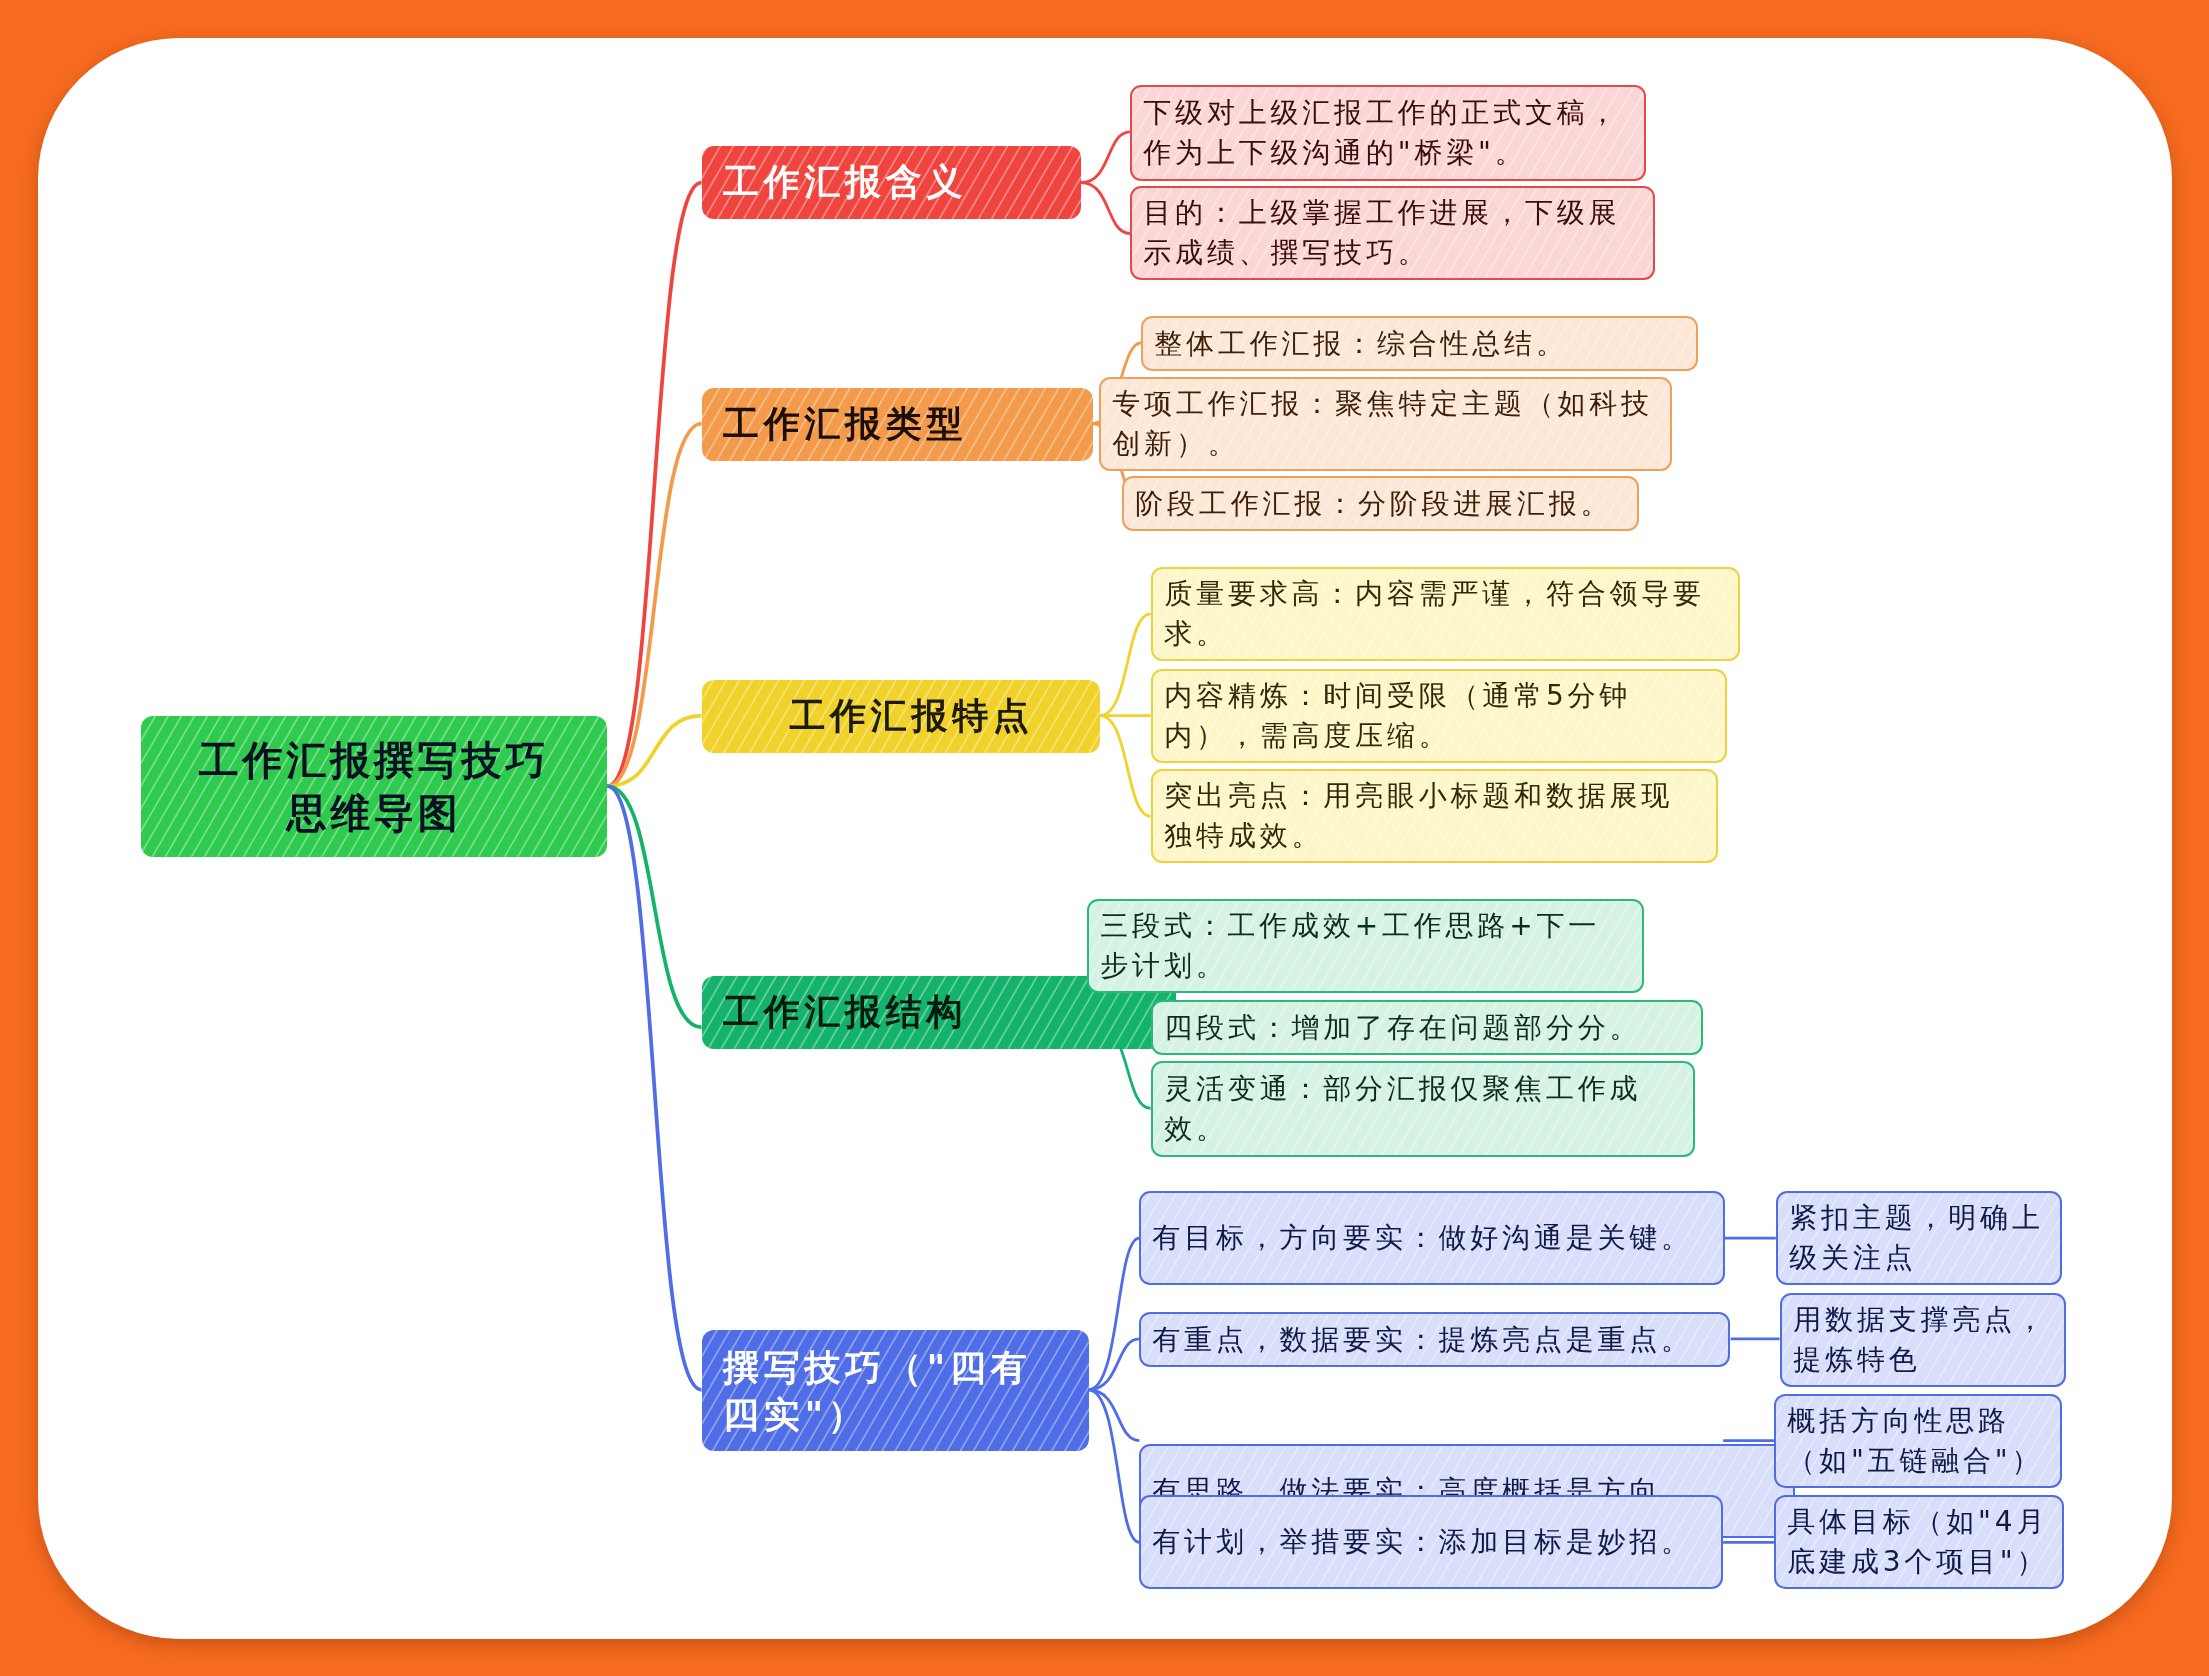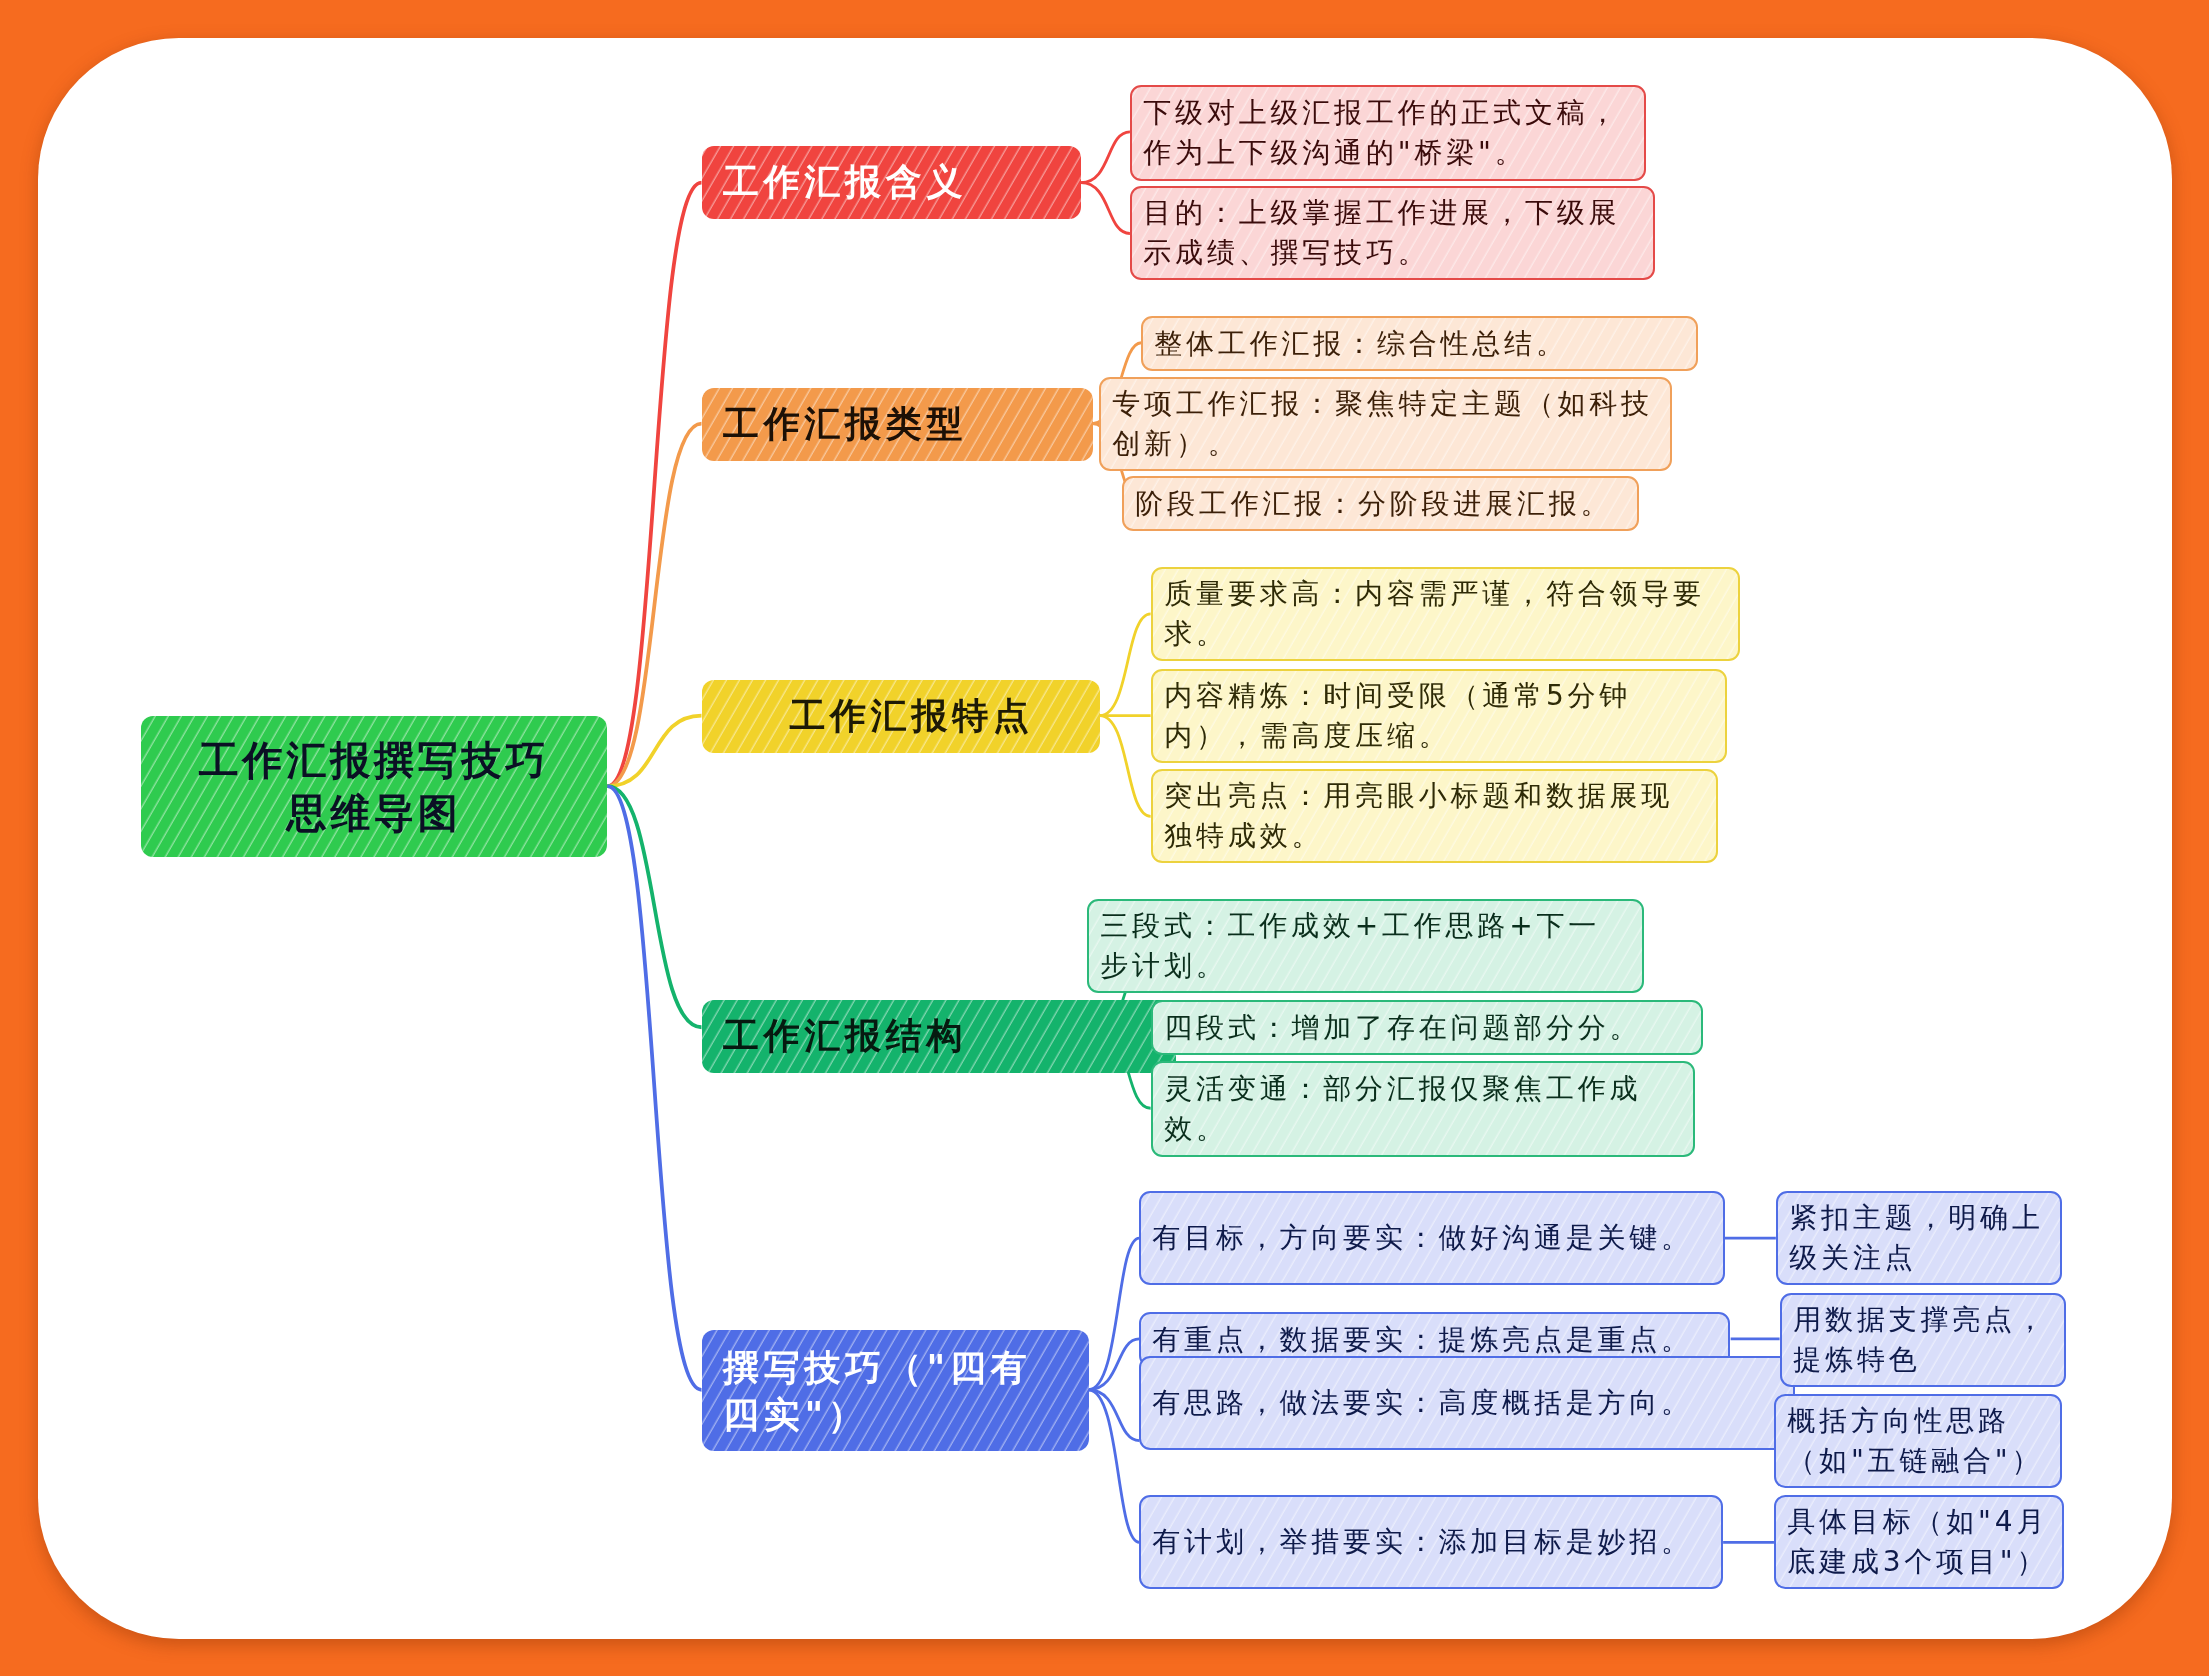--- a/index.html
+++ b/index.html
@@ -117,21 +117,21 @@
 <div class="node leaf hatch" style="left:1151px;top:567px;width:589px;height:94px;background-color:#fdf6c9;border-color:#ecd23e;color:#2e2a06;">
   <span>质量要求高：内容需严谨，符合领导要求。</span>
 </div>
 <div class="node leaf hatch" style="left:1151px;top:669px;width:576px;height:94px;background-color:#fdf6c9;border-color:#ecd23e;color:#2e2a06;">
   <span>内容精炼：时间受限（通常5分钟内），需高度压缩。</span>
 </div>
 <div class="node leaf hatch" style="left:1151px;top:769px;width:567px;height:94px;background-color:#fdf6c9;border-color:#ecd23e;color:#2e2a06;">
   <span>突出亮点：用亮眼小标题和数据展现独特成效。</span>
 </div>
 
-<div class="node branch hatch" style="top:1000px;width:474px;background-color:#14b36c;color:#061a10;">
+<div class="node branch hatch" style="top:976px;width:474px;background-color:#14b36c;color:#061a10;">
   <span>工作汇报结构</span>
 </div>
 <div class="node leaf hatch" style="left:1087px;top:899px;width:557px;height:94px;background-color:#d5f2e4;border-color:#2bb97a;color:#0a2e1c;">
   <span>三段式：工作成效+工作思路+下一步计划。</span>
 </div>
 <div class="node leaf hatch" style="left:1151px;top:1000px;width:552px;height:55px;background-color:#d5f2e4;border-color:#2bb97a;color:#0a2e1c;">
   <span>四段式：增加了存在问题部分分。</span>
 </div>
 <div class="node leaf hatch" style="left:1151px;top:1061px;width:544px;height:96px;background-color:#d5f2e4;border-color:#2bb97a;color:#0a2e1c;">
   <span>灵活变通：部分汇报仅聚焦工作成效。</span>
@@ -140,21 +140,21 @@
 <div class="node branch hatch" style="top:1330px;width:387px;height:121px;background-color:#4f6de6;color:#ffffff;line-height:47px;padding-right:56px;">
   <span>撰写技巧（"四有四实"）</span>
 </div>
 
 <div class="node leaf hatch" style="left:1139px;top:1191px;width:586px;height:94px;background-color:#d9defa;border-color:#4f6de6;color:#0e1a4a;">
   <span>有目标，方向要实：做好沟通是关键。</span>
 </div>
 <div class="node leaf hatch" style="left:1139px;top:1312px;width:591px;height:55px;background-color:#d9defa;border-color:#4f6de6;color:#0e1a4a;">
   <span>有重点，数据要实：提炼亮点是重点。</span>
 </div>
-<div class="node leaf hatch" style="left:1139px;top:1356px;width:656px;height:94px;background-color:#d9defa;border-color:#4f6de6;color:#0e1a4a;">
+<div class="node leaf hatch" style="left:1139px;top:1444px;width:656px;height:94px;background-color:#d9defa;border-color:#4f6de6;color:#0e1a4a;">
   <span>有思路，做法要实：高度概括是方向。</span>
 </div>
 <div class="node leaf hatch" style="left:1139px;top:1495px;width:584px;height:94px;background-color:#d9defa;border-color:#4f6de6;color:#0e1a4a;">
   <span>有计划，举措要实：添加目标是妙招。</span>
 </div>
 
 <div class="node sub hatch" style="left:1776px;top:1191px;width:286px;height:94px;">
   <span>紧扣主题，明确上级关注点</span>
 </div>
 <div class="node sub hatch" style="left:1780px;top:1293px;width:286px;height:94px;">

